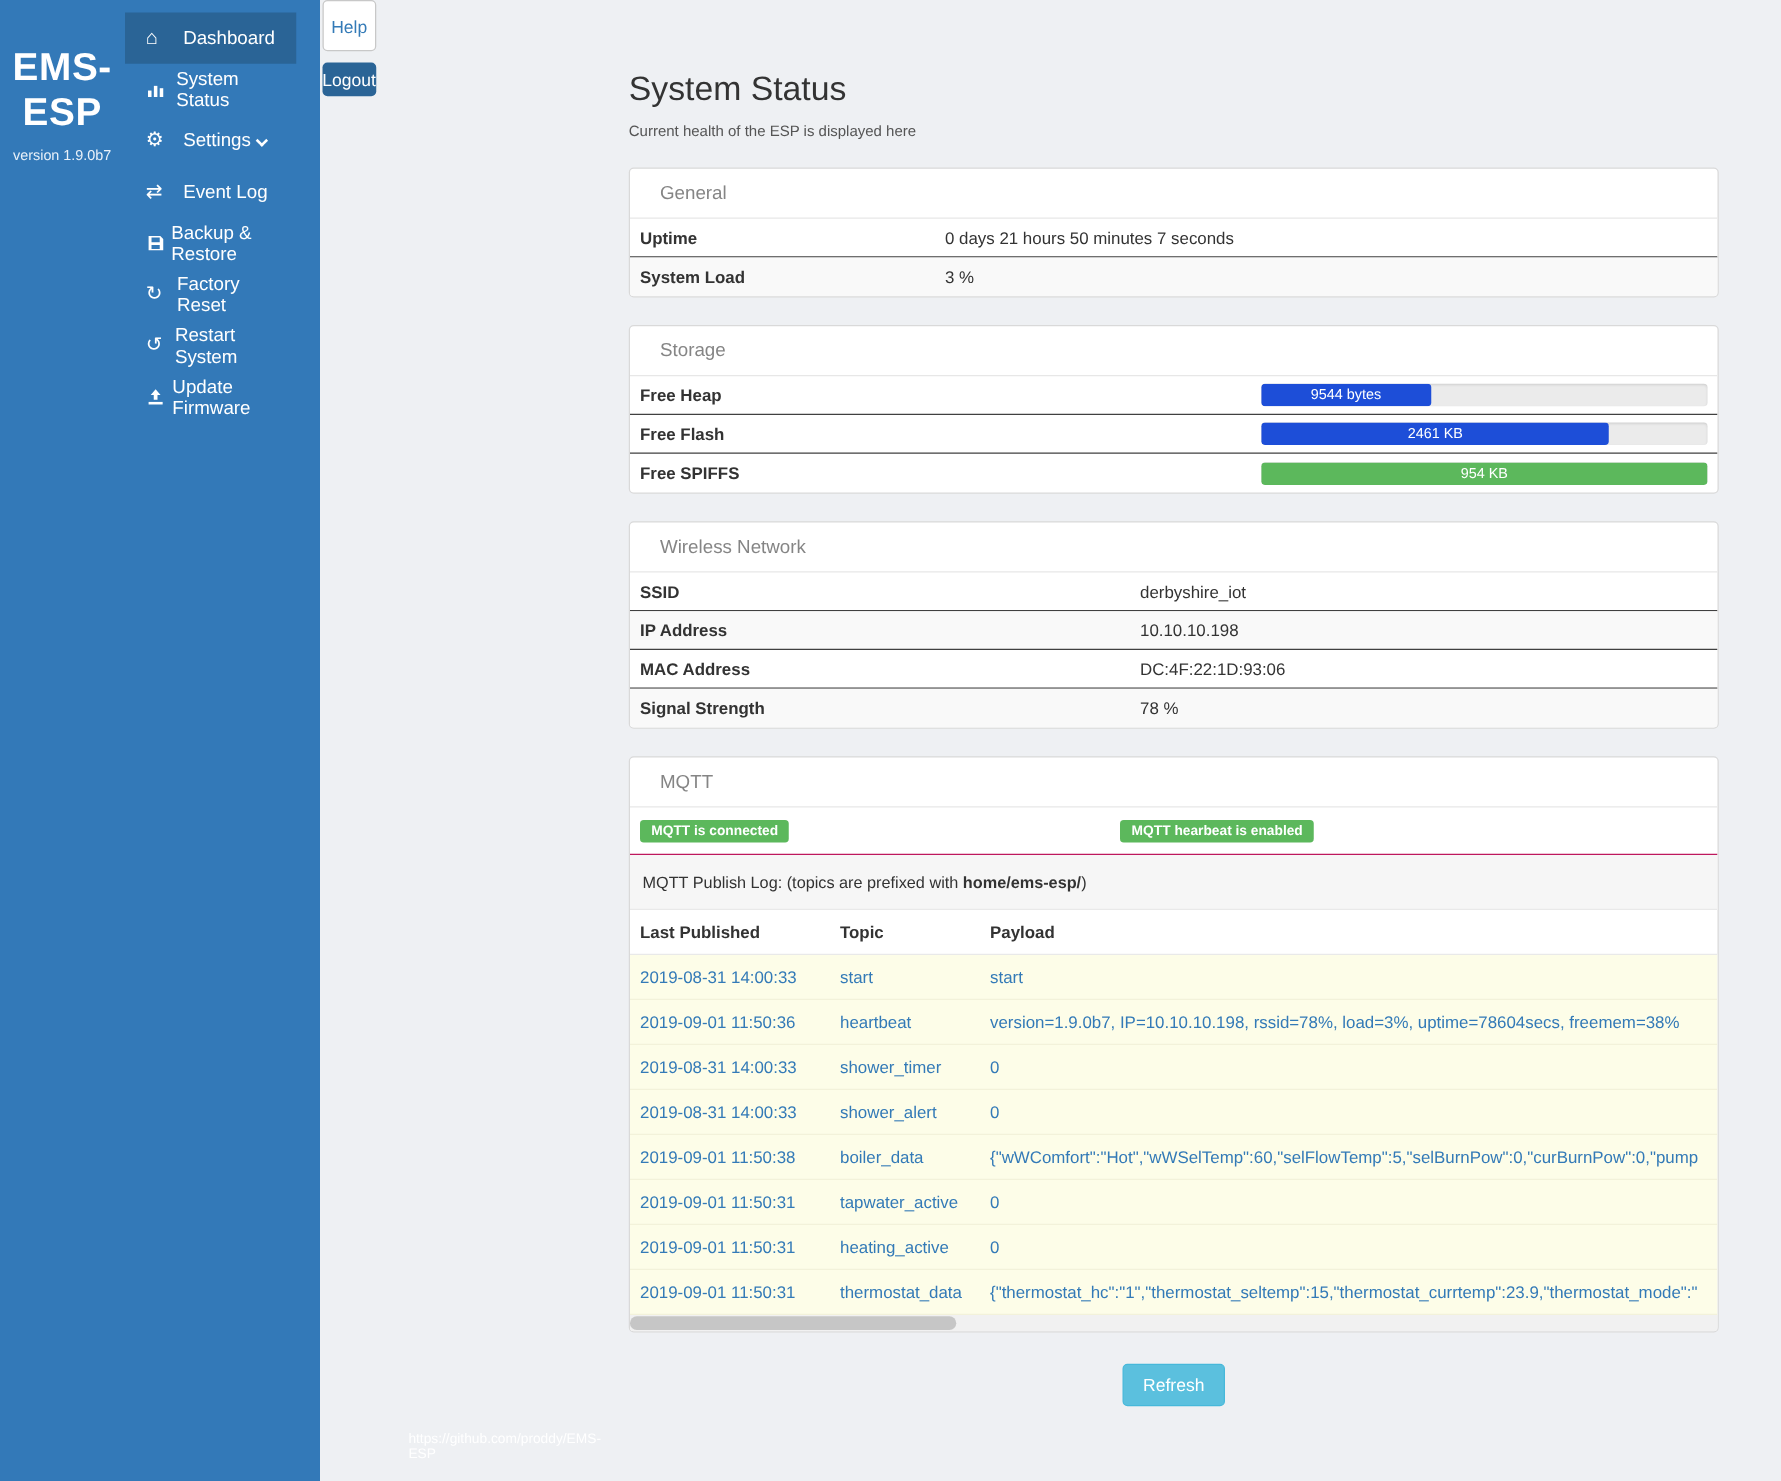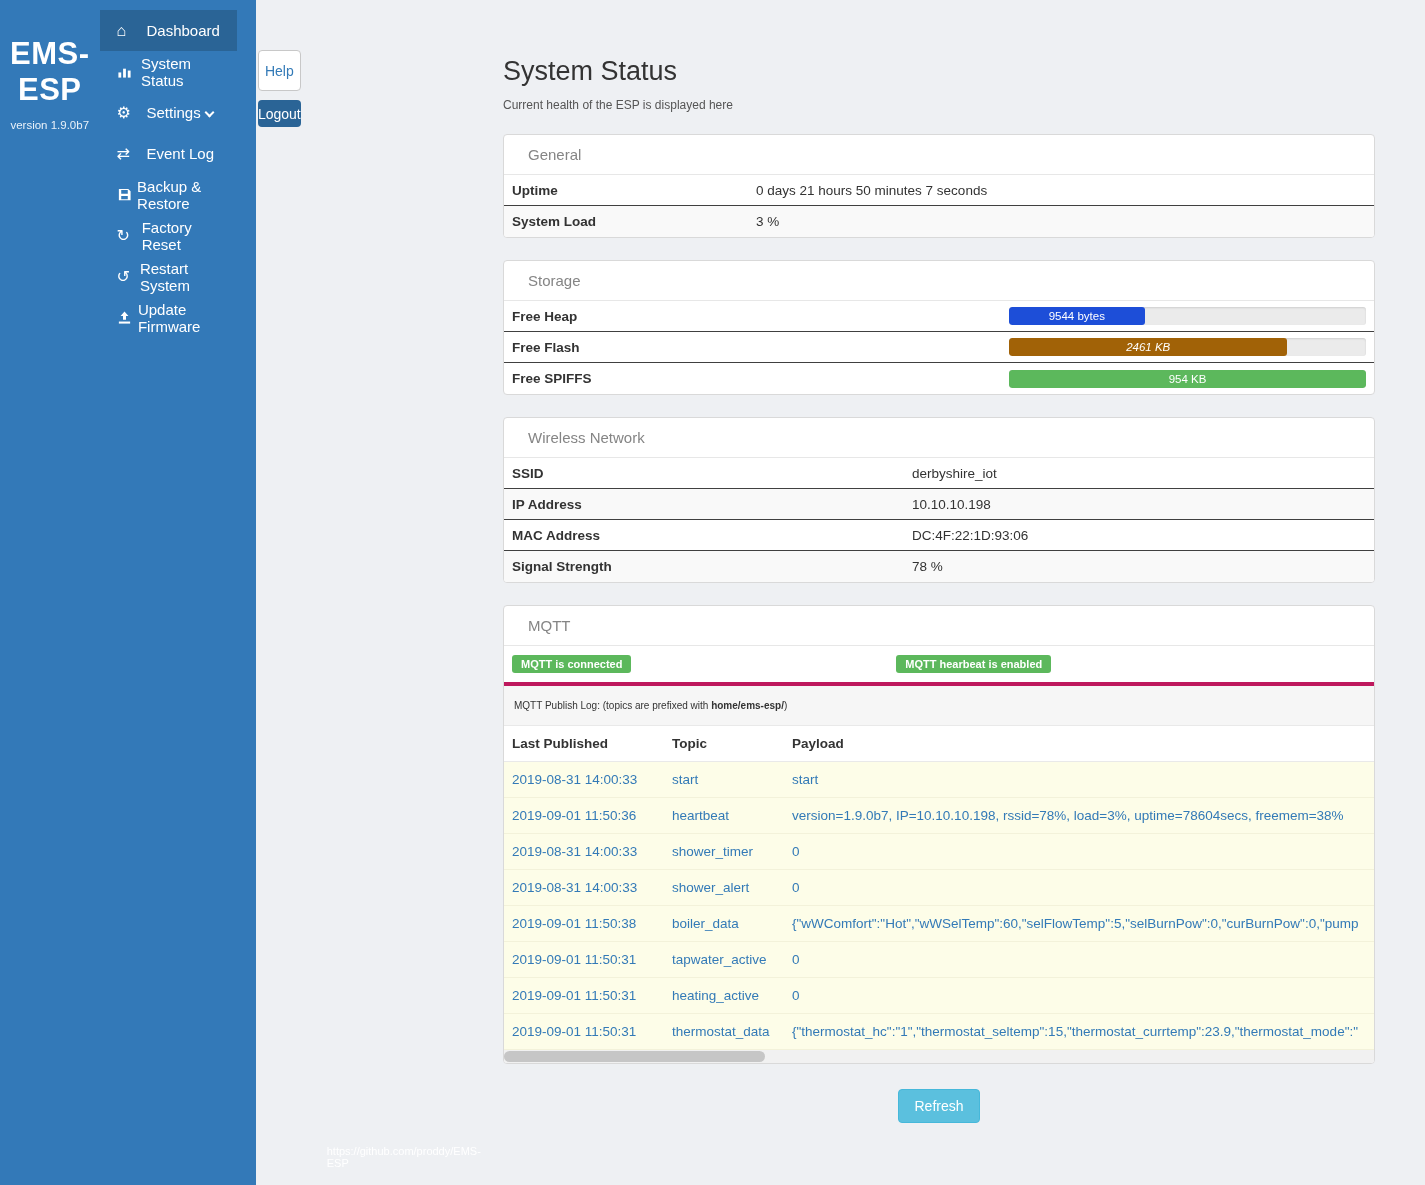--- a/index.html
+++ b/index.html
@@ -10,21 +10,21 @@
   .sidebar{width:256px;height:100%;background:#3379b8;color:#fff;display:flex;flex-direction:row;flex-shrink:0}
   .brand{padding:36px 10px 26px;text-align:center}
   .brand h1{font-size:31px;font-weight:bold;letter-spacing:.5px}
   .version{font-size:11.5px;margin-top:11px;color:#e9f1f9}
   .menu{margin-top:10px}
   .menu-item{display:flex;align-items:center;height:41px;padding:0 17px;font-size:15px;cursor:pointer;position:relative}
   .menu-item.active{background:#2a6496}
   .mi-icon{width:30px;display:inline-flex;align-items:center;justify-content:flex-start;font-size:16px;line-height:1}
   .mi-icon svg{width:15px;height:15px;fill:#fff}
   .chevron{position:absolute;right:24px;top:17px;width:7px;height:7px;border-right:2px solid #fff;border-bottom:2px solid #fff;transform:rotate(45deg)}
-  .side-buttons{margin-top:50px;padding:0 21px}
+  .side-buttons{padding:0 21px}
   .btn-help{display:block;width:100%;height:41px;background:#fff;color:#337ab7;border:1px solid #c8c8c8;border-radius:4px;font-size:14px;cursor:pointer;font-family:inherit}
   .btn-logout{display:block;width:100%;height:27px;background:#2a6496;color:#fff;border:none;border-radius:4px;font-size:14px;margin-top:9px;cursor:pointer;font-family:inherit}
   .sidebar-footer{margin-top:auto;padding:10px 5px 16px;font-size:11px;color:#fff}
 
   
   .main{flex:1;padding:56px 0 0 247px;overflow:hidden}
   .content{width:872px}
   .page-title{font-size:27px;font-weight:400;color:#333}
   .page-subtitle{font-size:12px;color:#555;margin-top:11px}
 
@@ -37,24 +37,24 @@
   .cell-label{font-weight:bold;flex-shrink:0}
   .general .cell-label{width:244px}
   .wireless .cell-label{width:400px}
   .storage .cell-label{width:497px}
   .cell-value{color:#333}
 
   .progress{flex:1;height:18px;background:#ebebeb;border-radius:3px;overflow:hidden;box-shadow:inset 0 1px 2px rgba(0,0,0,.12);margin:4px 0}
   .bar{height:100%;display:flex;align-items:center;justify-content:center;color:#fff;font-size:11.5px;border-radius:3px;white-space:nowrap}
 
   
-  .badges{display:flex;align-items:center;padding:9px 8px;border-bottom:4px solid #be185d}
+  .badges{display:flex;align-items:center;padding:9px 8px;border-bottom:1px solid #be185d}
   .badge-slot{width:45%}
   .badge{display:inline-block;background:#5cb85c;color:#fff;font-size:11px;font-weight:bold;padding:3px 9px;border-radius:3px}
-  .log-title{padding:14px 10px;background:#f6f6f6;font-size:10px;color:#333;border-bottom:1px solid #e9e9e9}
+  .log-title{padding:14px 10px;background:#f6f6f6;font-size:13px;color:#333;border-bottom:1px solid #e9e9e9}
   .mq-row{display:flex;font-size:13.5px;align-items:flex-start}
   .mq-row>div{padding:10px 8px;white-space:nowrap}
   .mq-head{font-weight:bold;color:#333;border-bottom:1px solid #e9e9e9}
   .mq-data{background:#fdfde8;border-bottom:1px solid #f3f2da;color:#337ab7}
   .col-date{width:160px;flex-shrink:0}
   .col-topic{width:120px;flex-shrink:0}
   .col-payload{flex:1;overflow:hidden}
   a.loglink{color:#337ab7;text-decoration:none;cursor:pointer}
   .hscroll{height:13px;background:#f1f1f1;position:relative}
   .hscroll-thumb{position:absolute;left:0;top:1px;height:11px;width:30%;background:#c6c6c6;border-radius:6px;cursor:pointer}
@@ -153,21 +153,21 @@
         <div class="cell-label">Free Heap</div>
         <div class="progress">
           <div class="bar" style="width: 38%; background: #1d4ed8;">
             <span>9544 bytes</span>
           </div>
         </div>
       </div>
       <div class="trow">
         <div class="cell-label">Free Flash</div>
         <div class="progress">
-          <div class="bar" style="width: 78%; background: #a16207; font-style: italic;">
+          <div class="bar" style="width: 78%; background: #1d4ed8;">
             <span>2461 KB</span>
           </div>
         </div>
       </div>
       <div class="trow">
         <div class="cell-label">Free SPIFFS</div>
         <div class="progress">
           <div class="bar" style="width: 100%; background: rgb(92, 184, 92);">
             <span>954 KB</span>
           </div>

